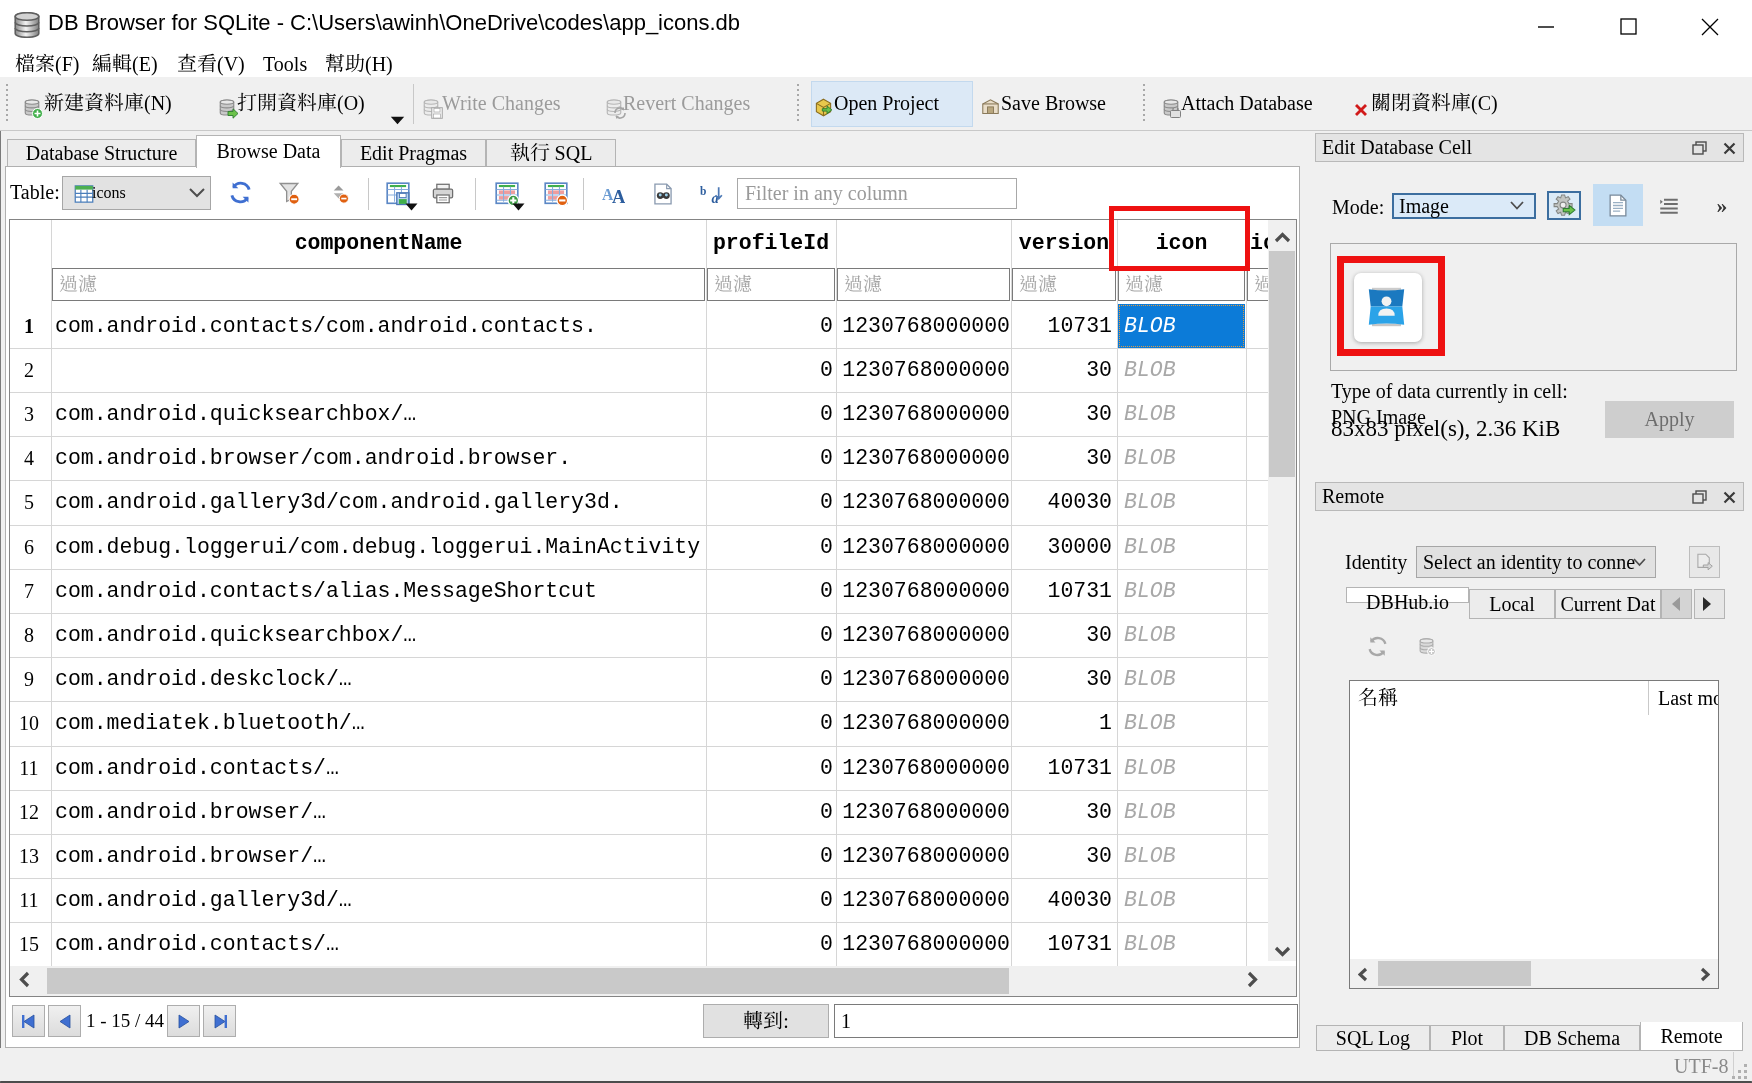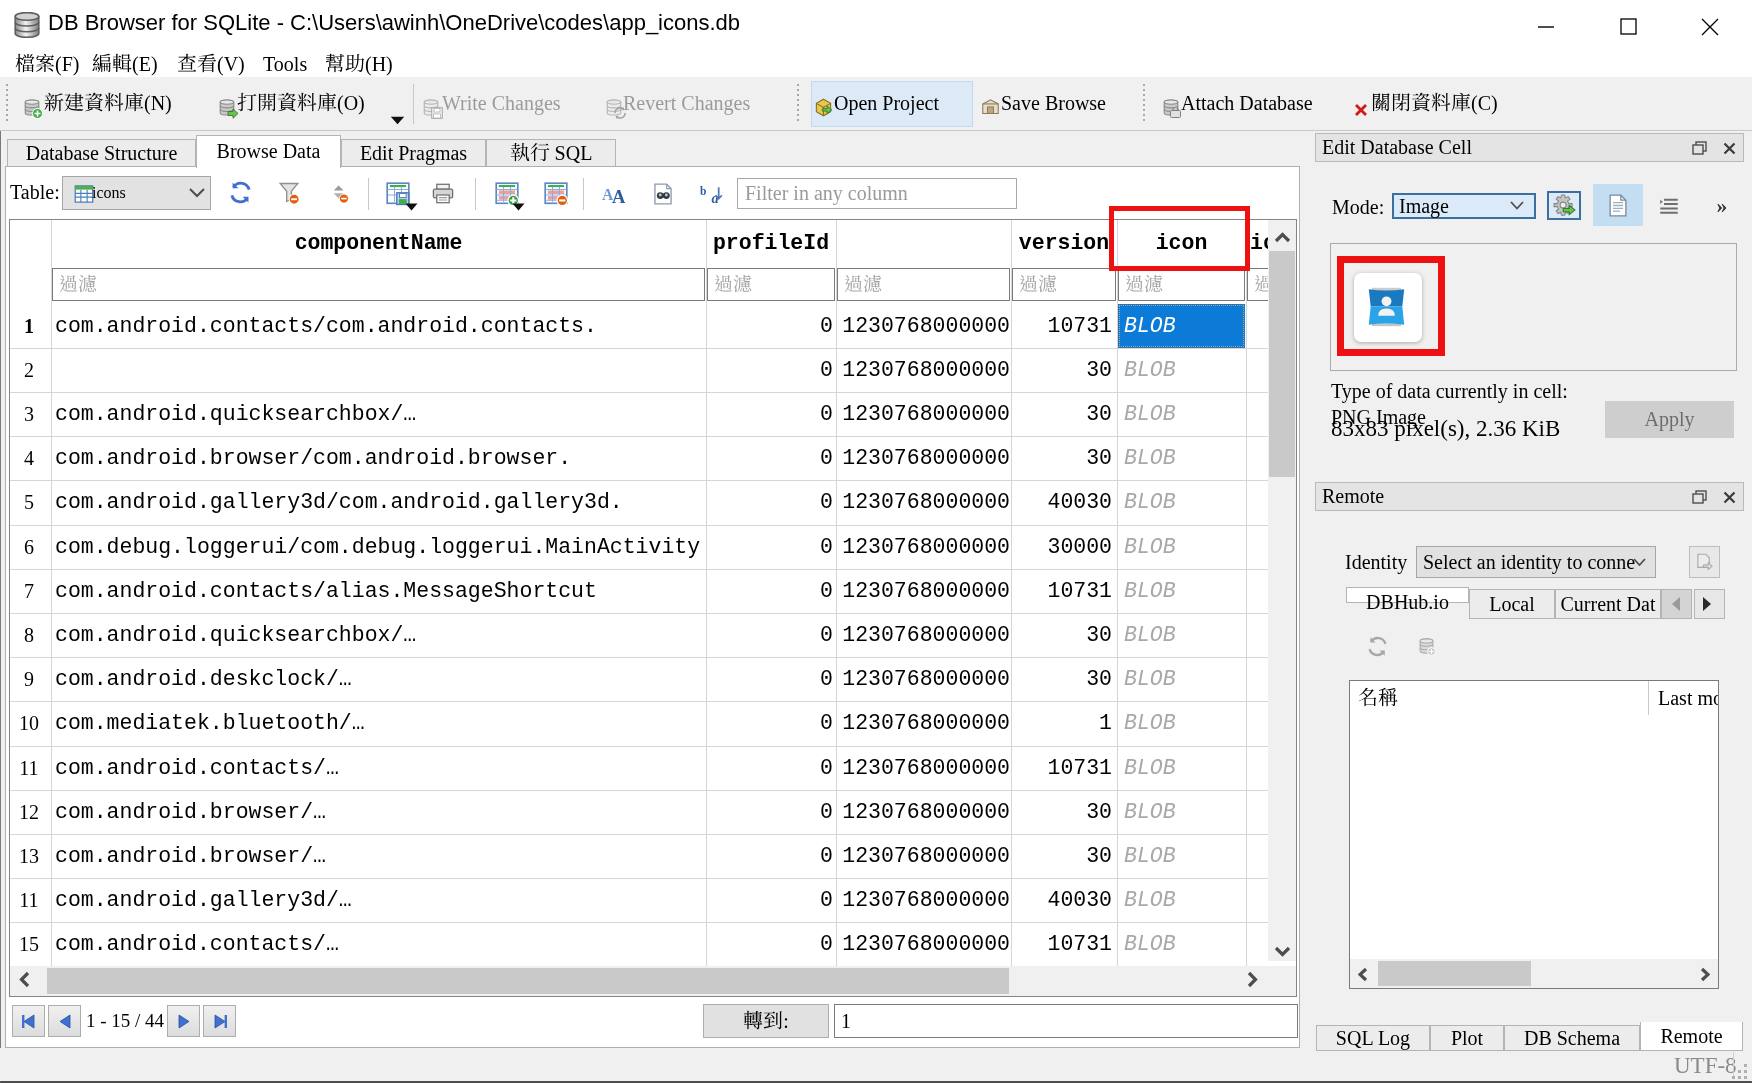--- a/index.html
+++ b/index.html
@@ -632,19 +632,19 @@
   </svg>
 <div class="sbthumb" style="left:1378px;top:961px;width:153px;height:25px"></div>
 <svg class="abs" style="left:1700px;top:967px" width="10" height="15" viewBox="0 0 10 15">
     <path class="chev" d="M2 2 8 7.5 2 13"></path>
   </svg>
 <div class="btab" style="left:1316px;width:114px">SQL Log</div>
 <div class="btab" style="left:1430px;width:74px">Plot</div>
 <div class="btab" style="left:1504px;width:136px">DB Schema</div>
 <div class="btab act" style="left:1640px;width:103px">Remote</div>
 <div id="status"></div>
-<div class="abs" style="left:1674px;top:1052px;font-size:23px;line-height:28px;color:#8a8a8a;z-index:2">UTF-8</div>
+<div class="abs" style="left:1674px;top:1052px;font-size:20px;line-height:28px;color:#8a8a8a;z-index:2">UTF-8</div>
 <div class="abs" style="left:1733px;top:1052px;width:1px;height:26px;background:#d0d0d0;z-index:2"></div>
 <div class="abs" style="left:1744px;top:1070px;width:3px;height:3px;background:#b0b0b0;z-index:2"></div>
 <div class="abs" style="left:1744px;top:1076px;width:3px;height:3px;background:#b0b0b0;z-index:2"></div>
 <div class="abs" style="left:1738px;top:1076px;width:3px;height:3px;background:#b0b0b0;z-index:2"></div>
 <div class="abs" style="left:1744px;top:1064px;width:3px;height:3px;background:#b0b0b0;z-index:2"></div>
 <div class="abs" style="left:1738px;top:1070px;width:3px;height:3px;background:#b0b0b0;z-index:2"></div>
 <div class="abs" style="left:1732px;top:1076px;width:3px;height:3px;background:#b0b0b0;z-index:2"></div>
 </body></html>

